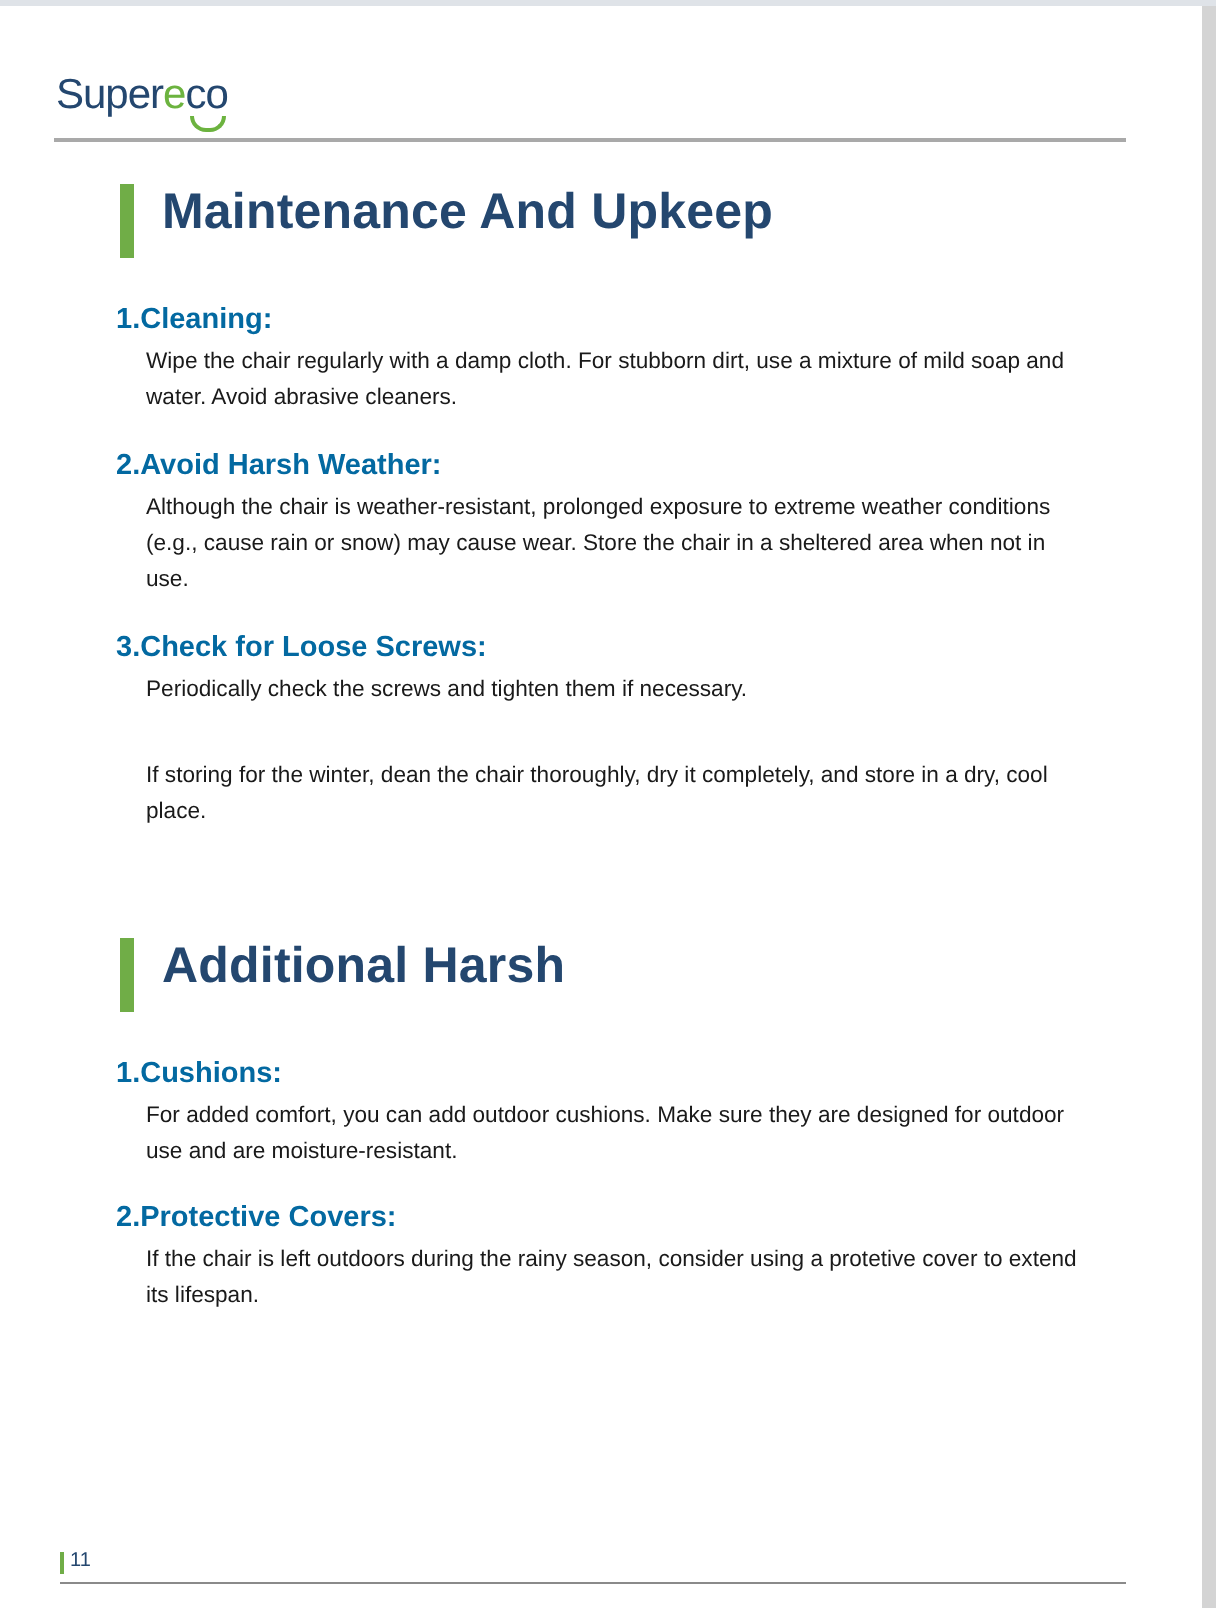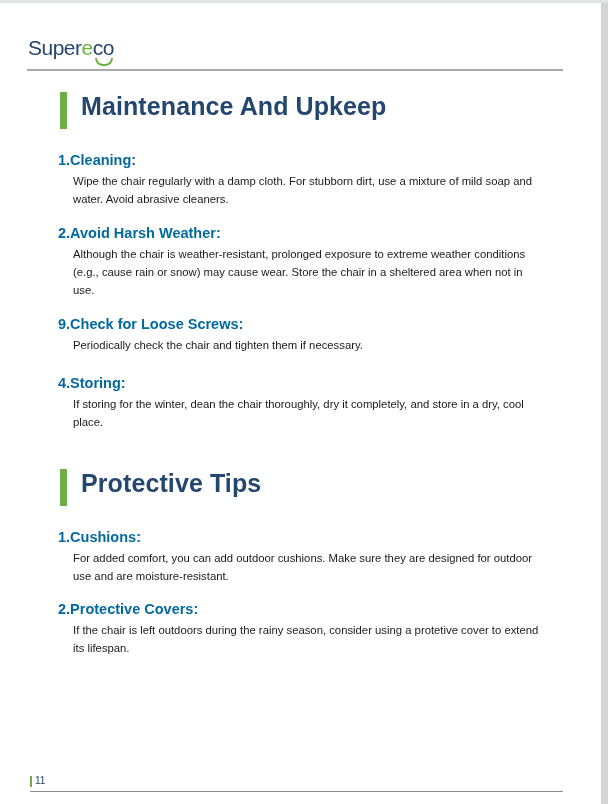--- a/index.html
+++ b/index.html
@@ -50,31 +50,30 @@
 
   <div class="item" style="top:149px">
     <h3>1.Cleaning:</h3>
     <p>Wipe the chair regularly with a damp cloth. For stubborn dirt, use a mixture of mild soap and water. Avoid abrasive cleaners.</p>
   </div>
   <div class="item" style="top:222px">
     <h3>2.Avoid Harsh Weather:</h3>
     <p>Although the chair is weather-resistant, prolonged exposure to extreme weather conditions (e.g., cause rain or snow) may cause wear. Store the chair in a sheltered area when not in use.</p>
   </div>
   <div class="item" style="top:313px">
-    <h3>9.Check for Loose Screws:</h3>
-    <p>Periodically check the chair and tighten them if necessary.</p>
+    <h3>3.Check for Loose Screws:</h3>
+    <p>Periodically check the screws and tighten them if necessary.</p>
   </div>
   <div class="item" style="top:372px">
-    <h3>4.Storing:</h3>
     <p>If storing for the winter, dean the chair thoroughly, dry it completely, and store in a dry, cool place.</p>
   </div>
 
   <div class="section-title" style="top:466px">
     <span class="bar"></span>
-    <span class="txt">Protective Tips</span>
+    <span class="txt">Additional Harsh</span>
   </div>
 
   <div class="item" style="top:526px">
     <h3>1.Cushions:</h3>
     <p>For added comfort, you can add outdoor cushions. Make sure they are designed for outdoor use and are moisture-resistant.</p>
   </div>
   <div class="item" style="top:598px">
     <h3>2.Protective Covers:</h3>
     <p>If the chair is left outdoors during the rainy season, consider using a protetive cover to extend its lifespan.</p>
   </div>

